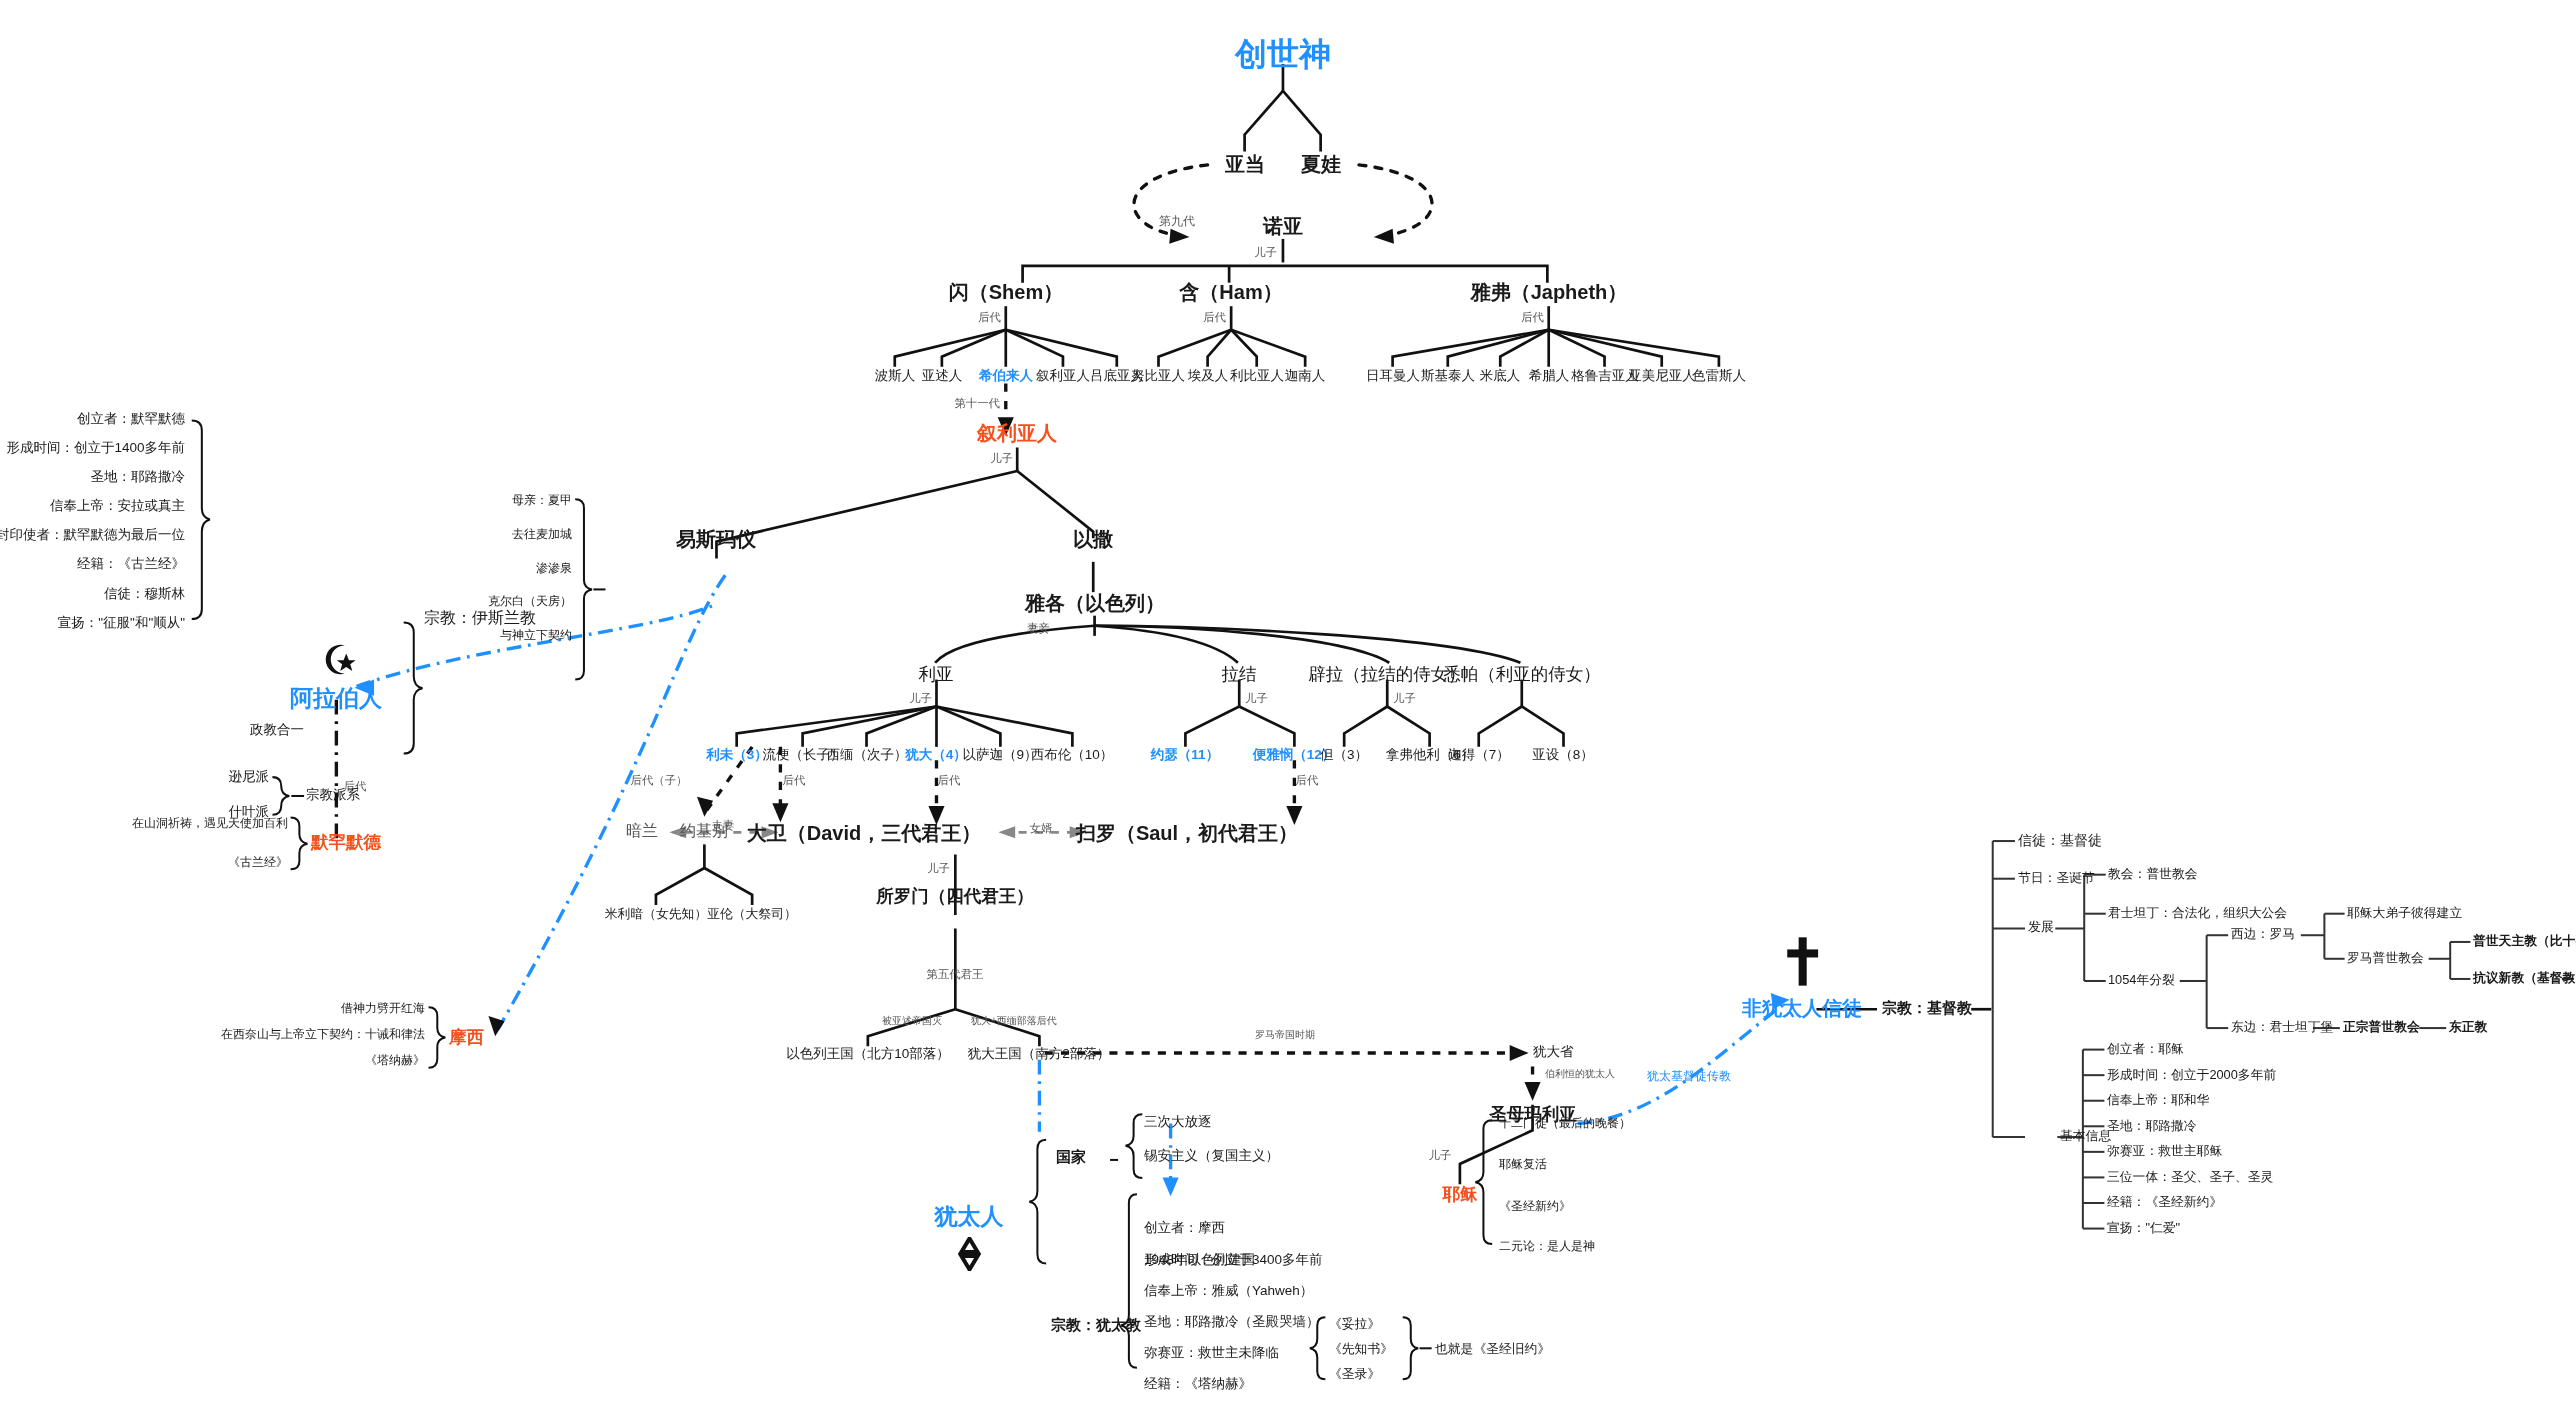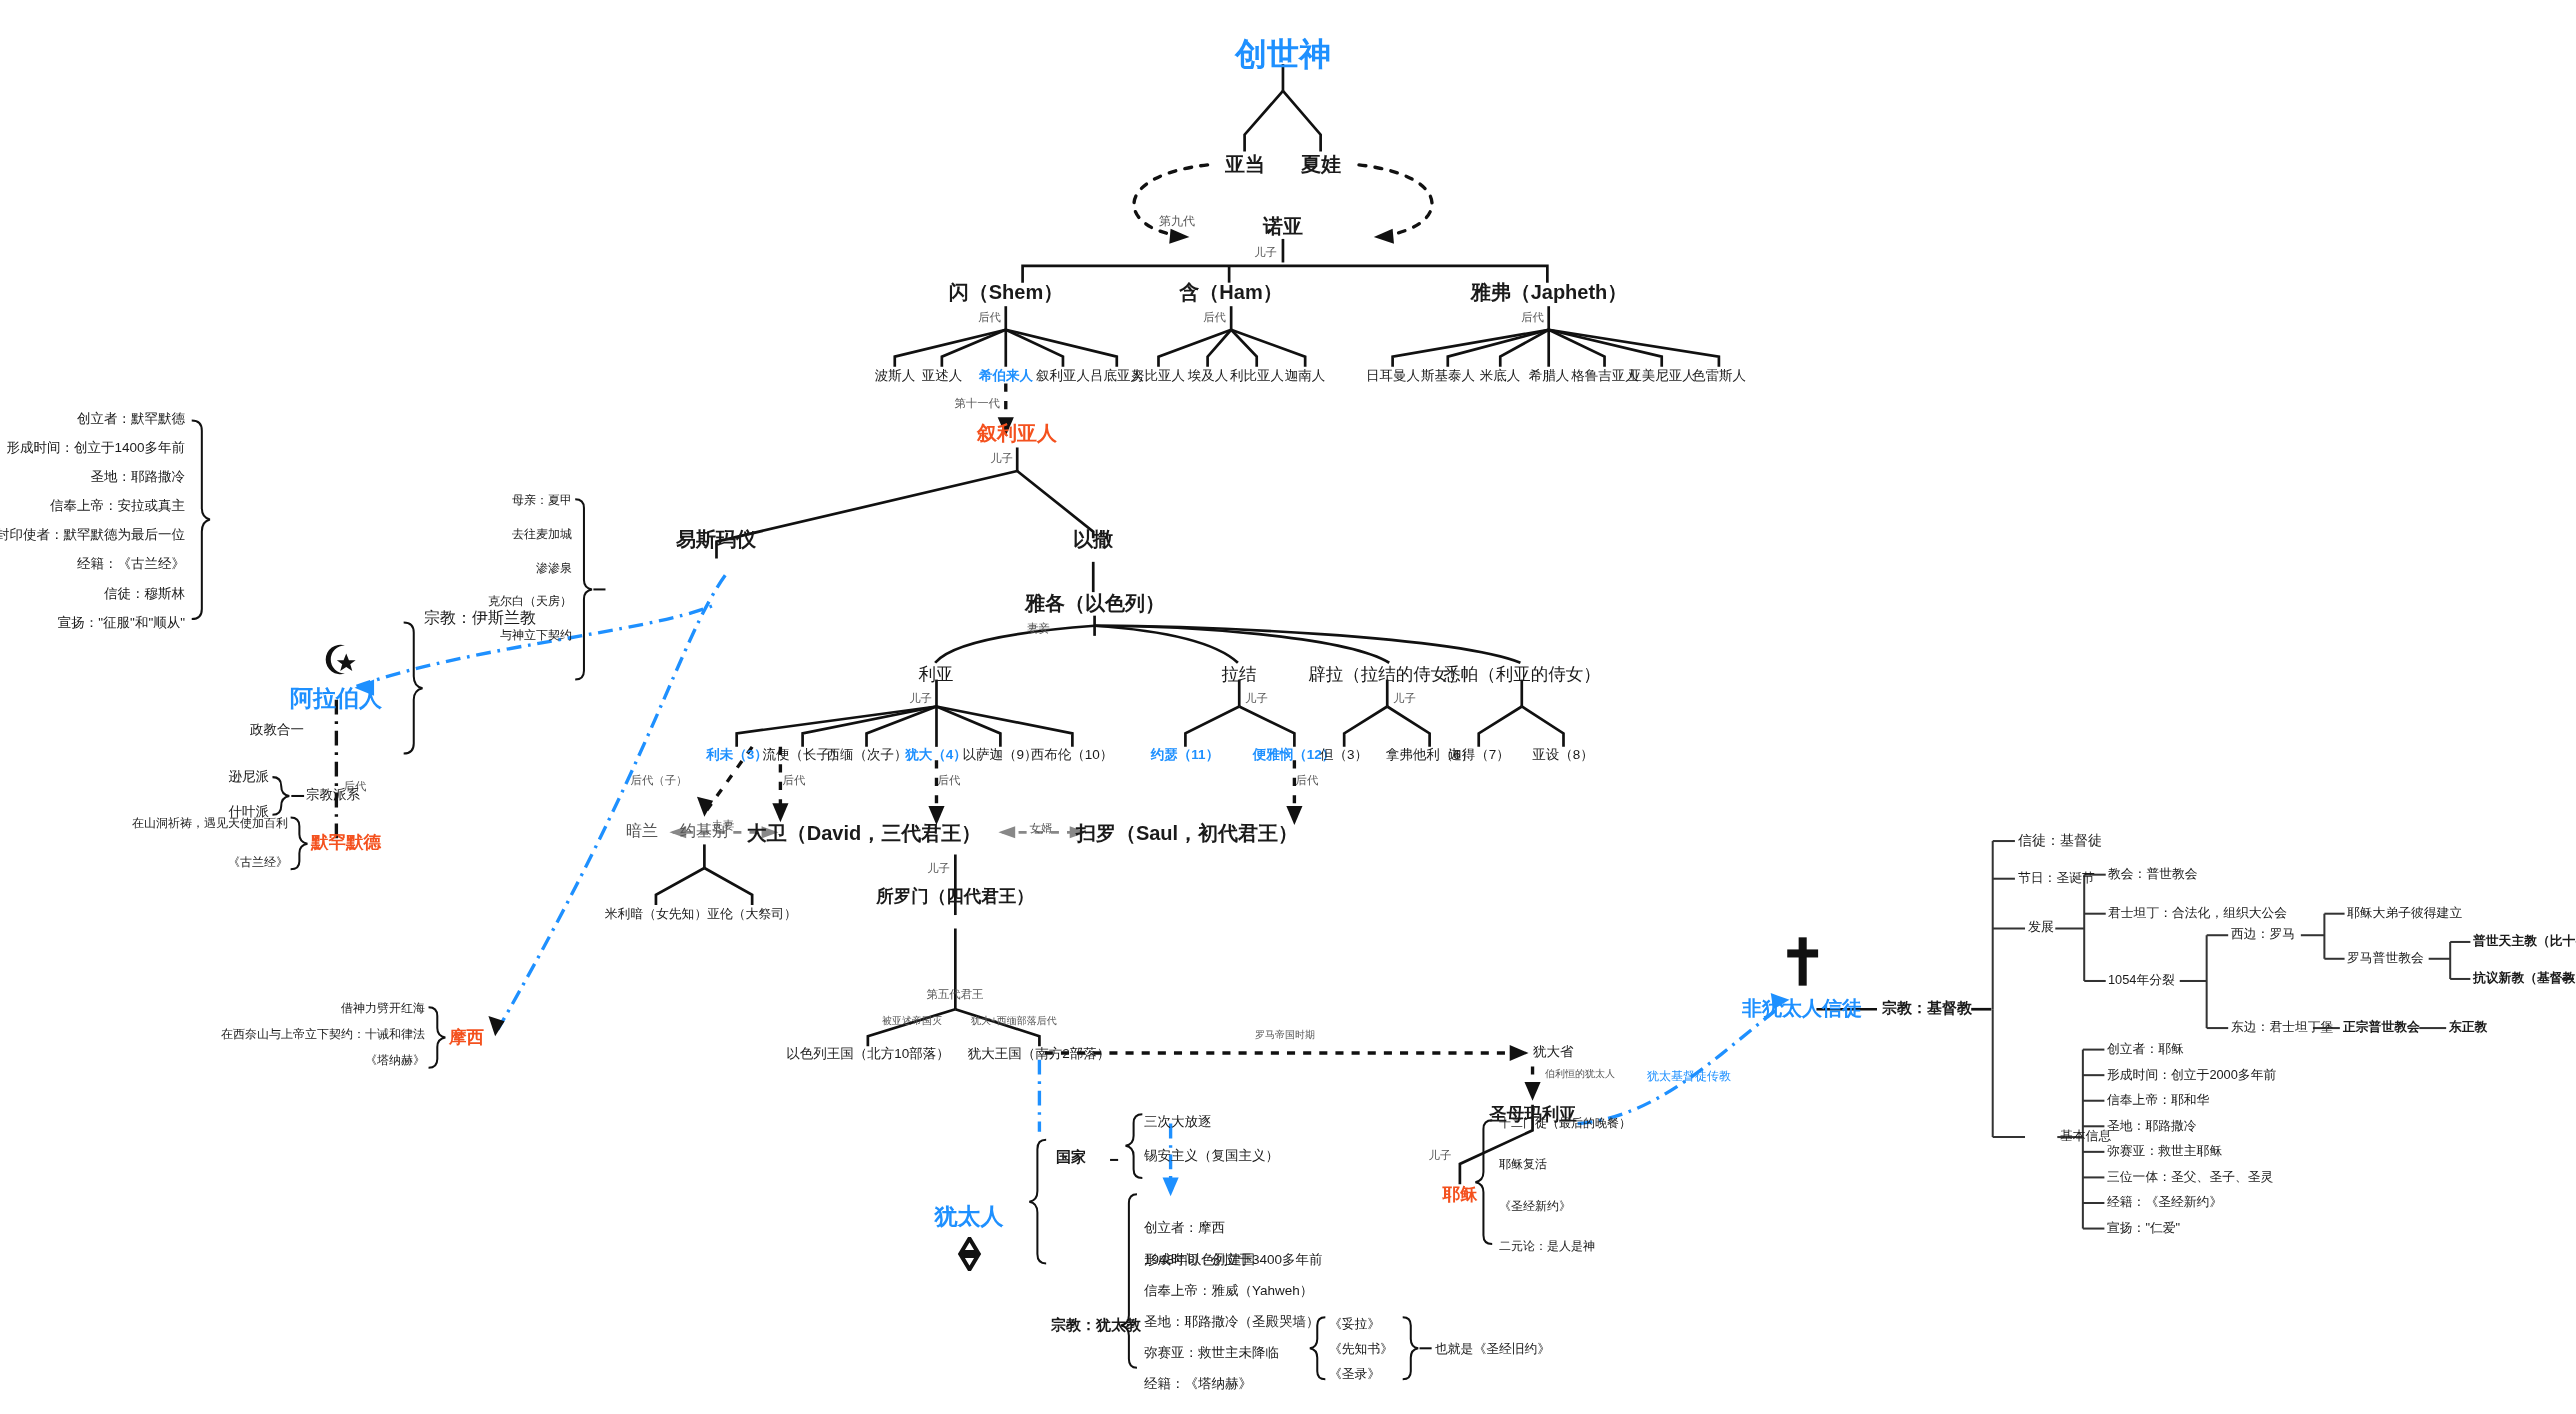--- a/index.html
+++ b/index.html
@@ -314,21 +314,21 @@
 <div class="n c t24 gray" style="left:704px;top:822px">约基别</div>
 <div class="n c t17 gray" style="left:723px;top:819px">夫妻</div>
 <div class="n c t19" style="left:656px;top:907px;font-size:12.8px">米利暗（女先知）</div>
 <div class="n c t19" style="left:752px;top:907px;font-size:12.8px">亚伦（大祭司）</div>
 
 <div class="n c t30 b" style="left:864px;top:822px">大卫（David，三代君王）</div>
 <div class="n c t30 b" style="left:1187px;top:822px">扫罗（Saul，初代君王）</div>
 <div class="n c t17 gray" style="left:1041px;top:822px">女婿</div>
 <div class="n c t26 b" style="left:955px;top:887px">所罗门（四代君王）</div>
 <div class="n r t17 gray" style="left:950px;top:862px">儿子</div>
-<div class="n c t17 gray" style="left:955px;top:988px">第五代君王</div>
+<div class="n c t17 gray" style="left:955px;top:968px">第五代君王</div>
 <div class="n r t15 gray" style="left:942px;top:1015px">被亚述帝国灭</div>
 <div class="n l t15 gray" style="left:971px;top:1015px">犹大+西缅部落后代</div>
 <div class="n c t20" style="left:868px;top:1047px">以色列王国（北方10部落）</div>
 <div class="n c t20" style="left:1039px;top:1047px">犹大王国（南方2部落）</div>
 <div class="n c t16 gray" style="left:1285px;top:1029px">罗马帝国时期</div>
 <div class="n l t20" style="left:1533px;top:1045px">犹大省</div>
 <div class="n c t16 gray" style="left:1580px;top:1068px">伯利恒的犹太人</div>
 <div class="n c t26 b" style="left:1533px;top:1105px">圣母玛利亚</div>
 <div class="n c t17 gray" style="left:1440px;top:1149px">儿子</div>
 <div class="n c t26 b orange" style="left:1460px;top:1185px">耶稣</div>

